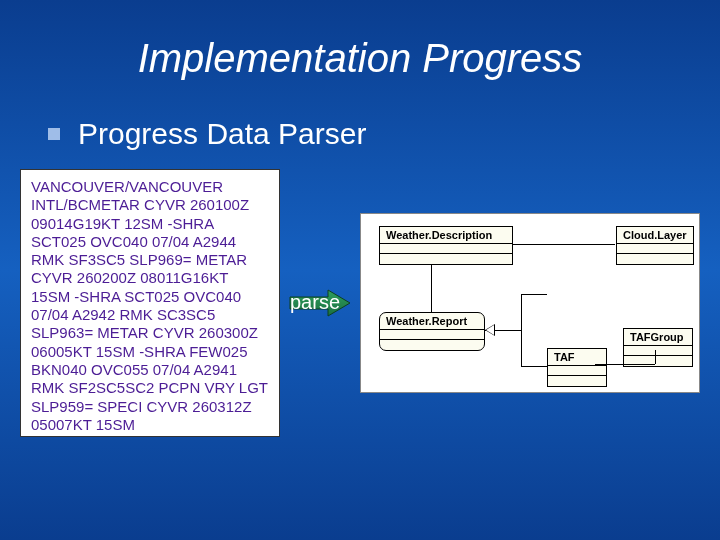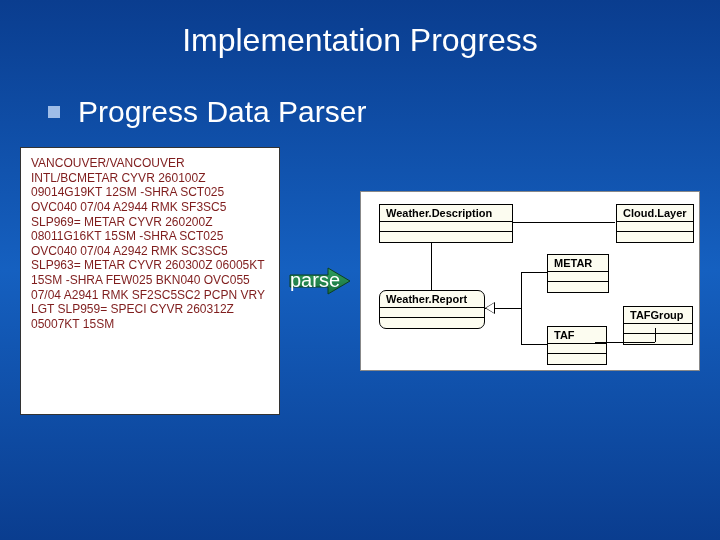--- a/index.html
+++ b/index.html
@@ -6,25 +6,26 @@
   body {
     width: 720px;
     height: 540px;
     background: linear-gradient(to bottom, #0a3d8f 0%, #1560c0 50%, #0a3d8f 100%);
     font-family: Arial, sans-serif;
     overflow: hidden;
     position: relative;
   }
   .title {
     color: #ffffff;
-    font-size: 32px;
+    font-size: 40px;
     font-weight: normal;
     text-align: center;
-    padding-top: 22px;
+    padding-top: 36px;
     font-family: Arial, sans-serif;
+    font-style: italic;
   }
   .subtitle-row {
     display: flex;
     align-items: center;
     margin-top: 36px;
     margin-left: 48px;
   }
   .bullet {
     width: 12px;
     height: 12px;
@@ -43,23 +44,23 @@
     margin-top: 18px;
     margin-left: 20px;
   }
   .text-box {
     width: 260px;
     height: 268px;
     background: #ffffff;
     border: 1px solid #333;
     padding: 8px 10px;
     font-family: Arial, sans-serif;
-    font-size: 12px;
+    font-size: 15px;
     line-height: 1.22;
-    color: #7f1d1d;
+    color: #4c1d95;
     white-space: pre-wrap;
     overflow: hidden;
   }
   .arrow-wrap {
     margin-left: 8px;
     margin-right: 8px;
     display: flex;
     flex-direction: column;
     align-items: center;
     position: relative;
@@ -157,25 +158,20 @@
       <div class="uml-body"></div>
       <div class="uml-body2"></div>
     </div>
 
     <div class="uml-box" style="left:18px; top:98px; width:106px;border-radius:7px;">
       <div class="uml-name">Weather.Report</div>
       <div class="uml-body"></div>
       <div class="uml-body2"></div>
     </div>
 
-    <div class="uml-box" style="left:186px; top:62px; width:62px;">
-      <div class="uml-name">METAR</div>
-      <div class="uml-body"></div>
-      <div class="uml-body2"></div>
-    </div>
 
     <div class="uml-box" style="left:186px; top:134px; width:60px;">
       <div class="uml-name">TAF</div>
       <div class="uml-body"></div>
       <div class="uml-body2"></div>
     </div>
 
     <div class="uml-box" style="left:262px; top:114px; width:70px;">
       <div class="uml-name">TAFGroup</div>
       <div class="uml-body"></div>

